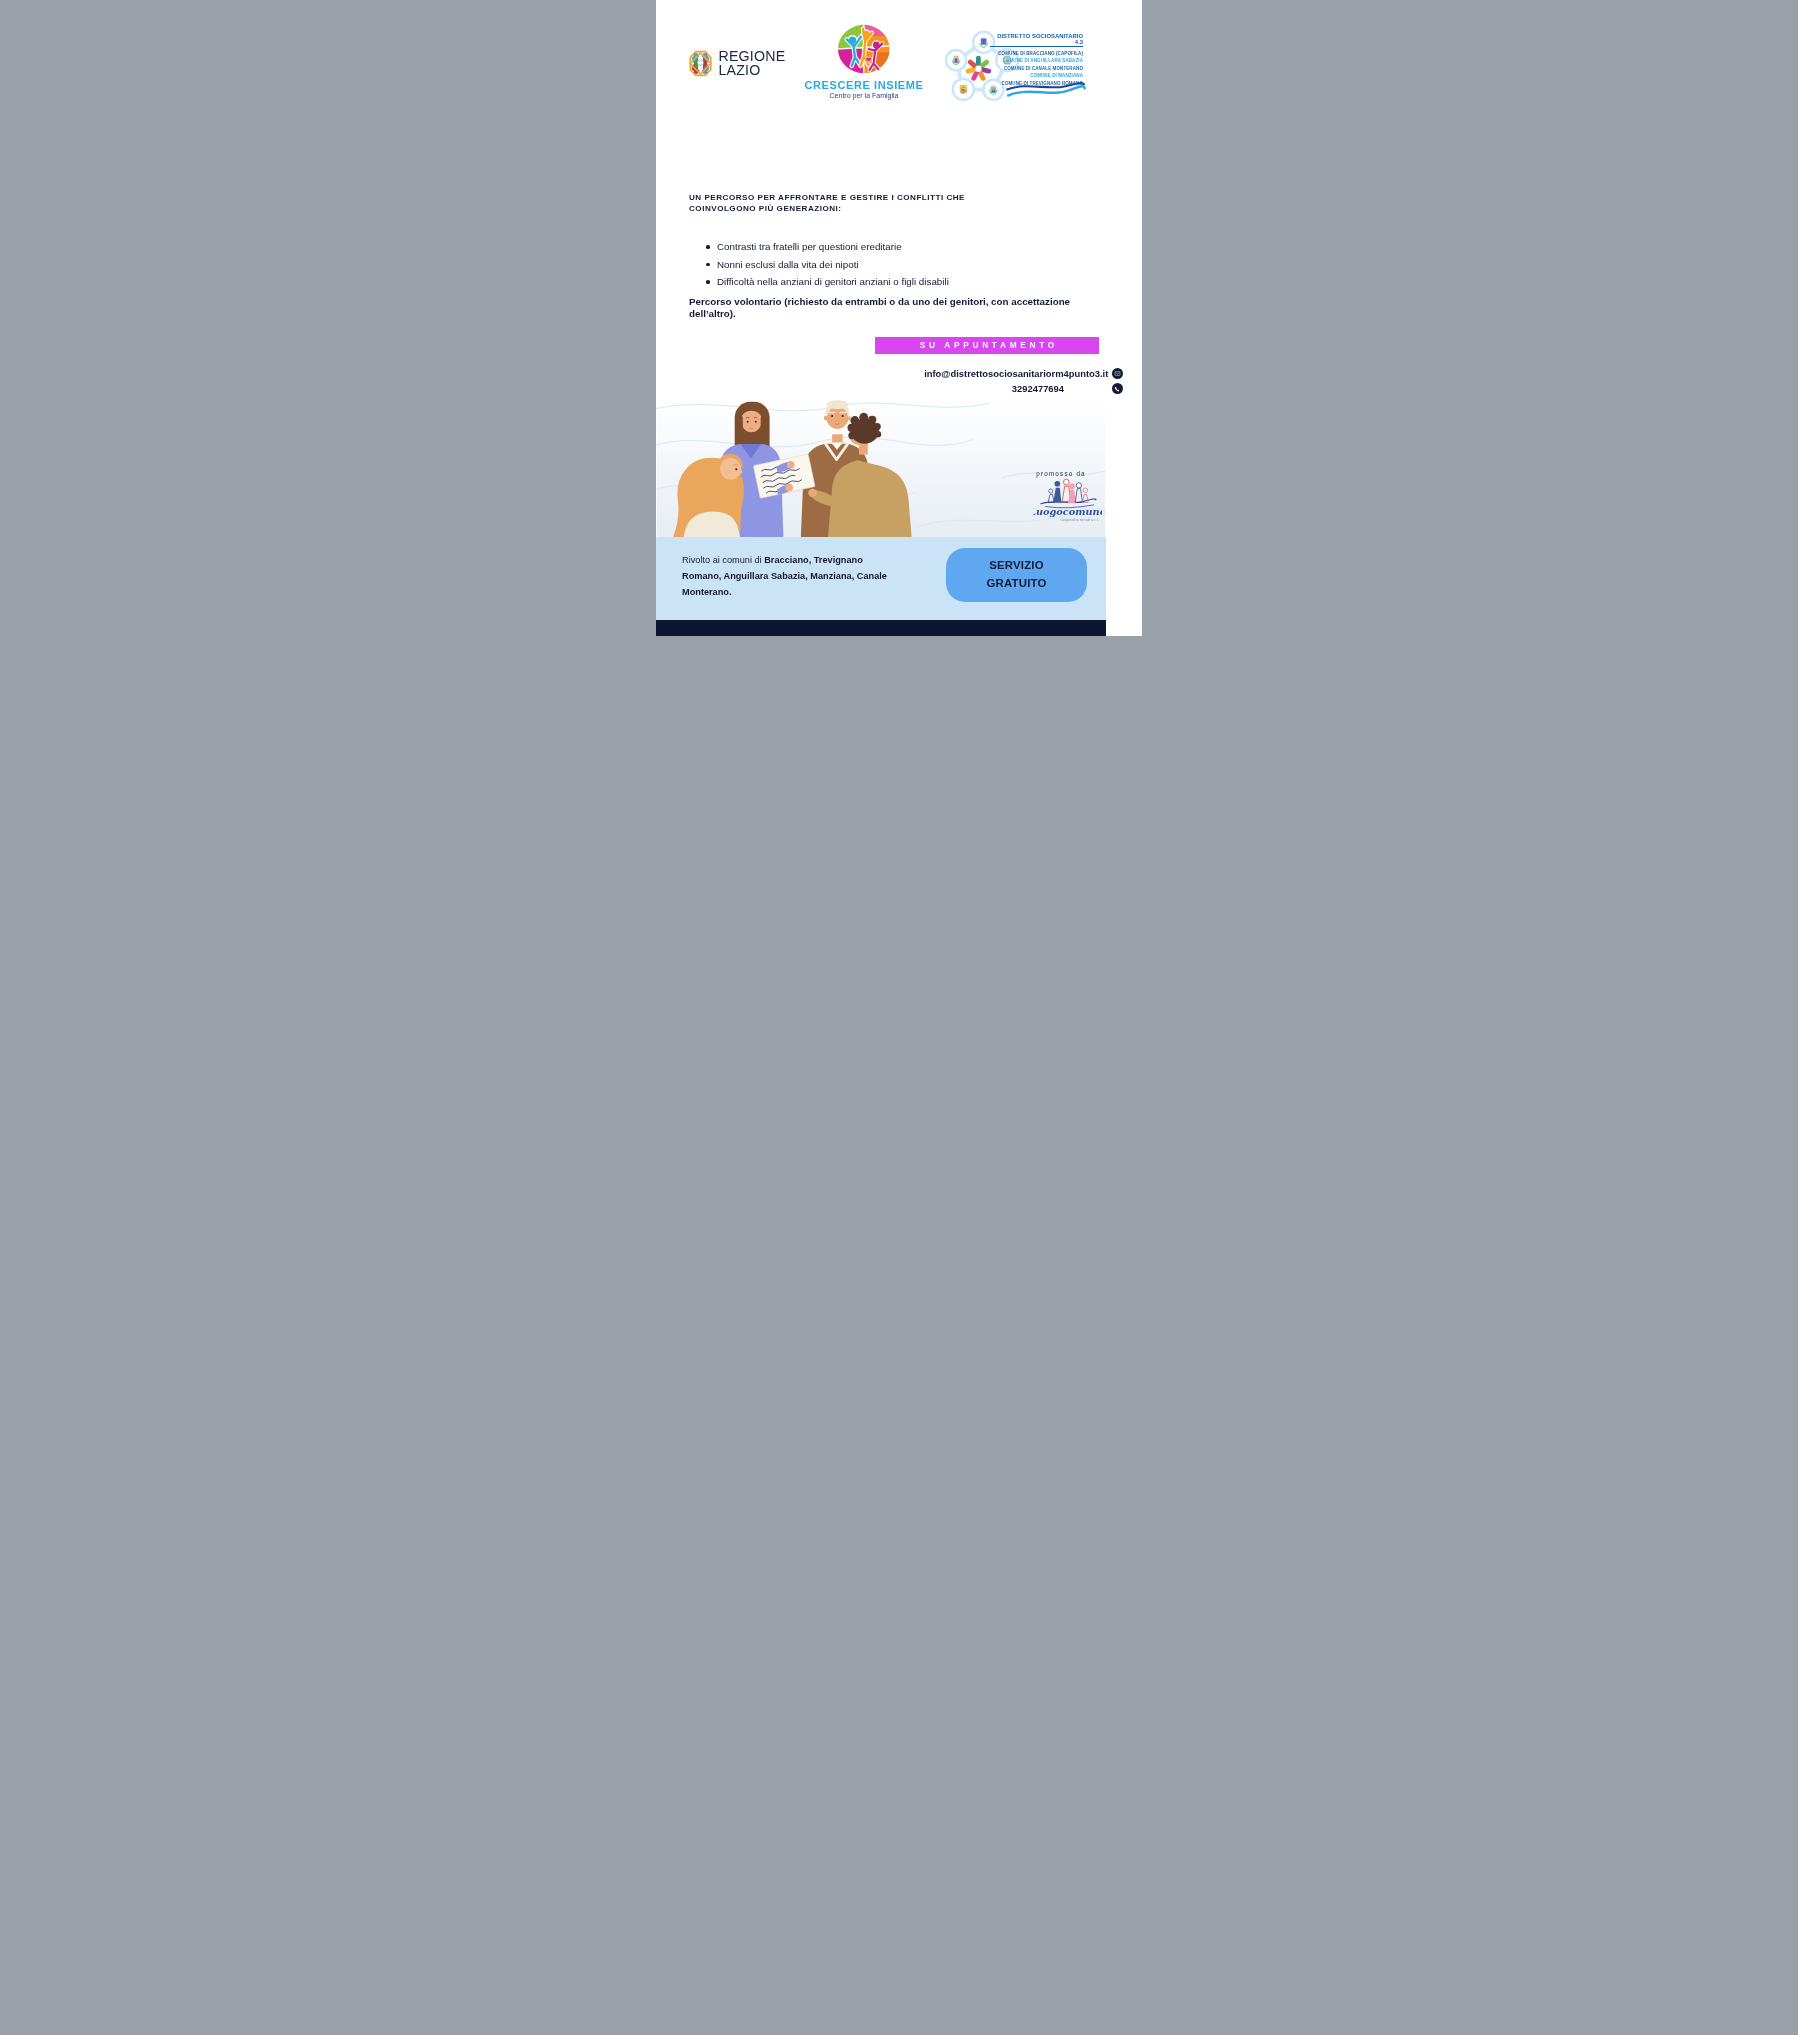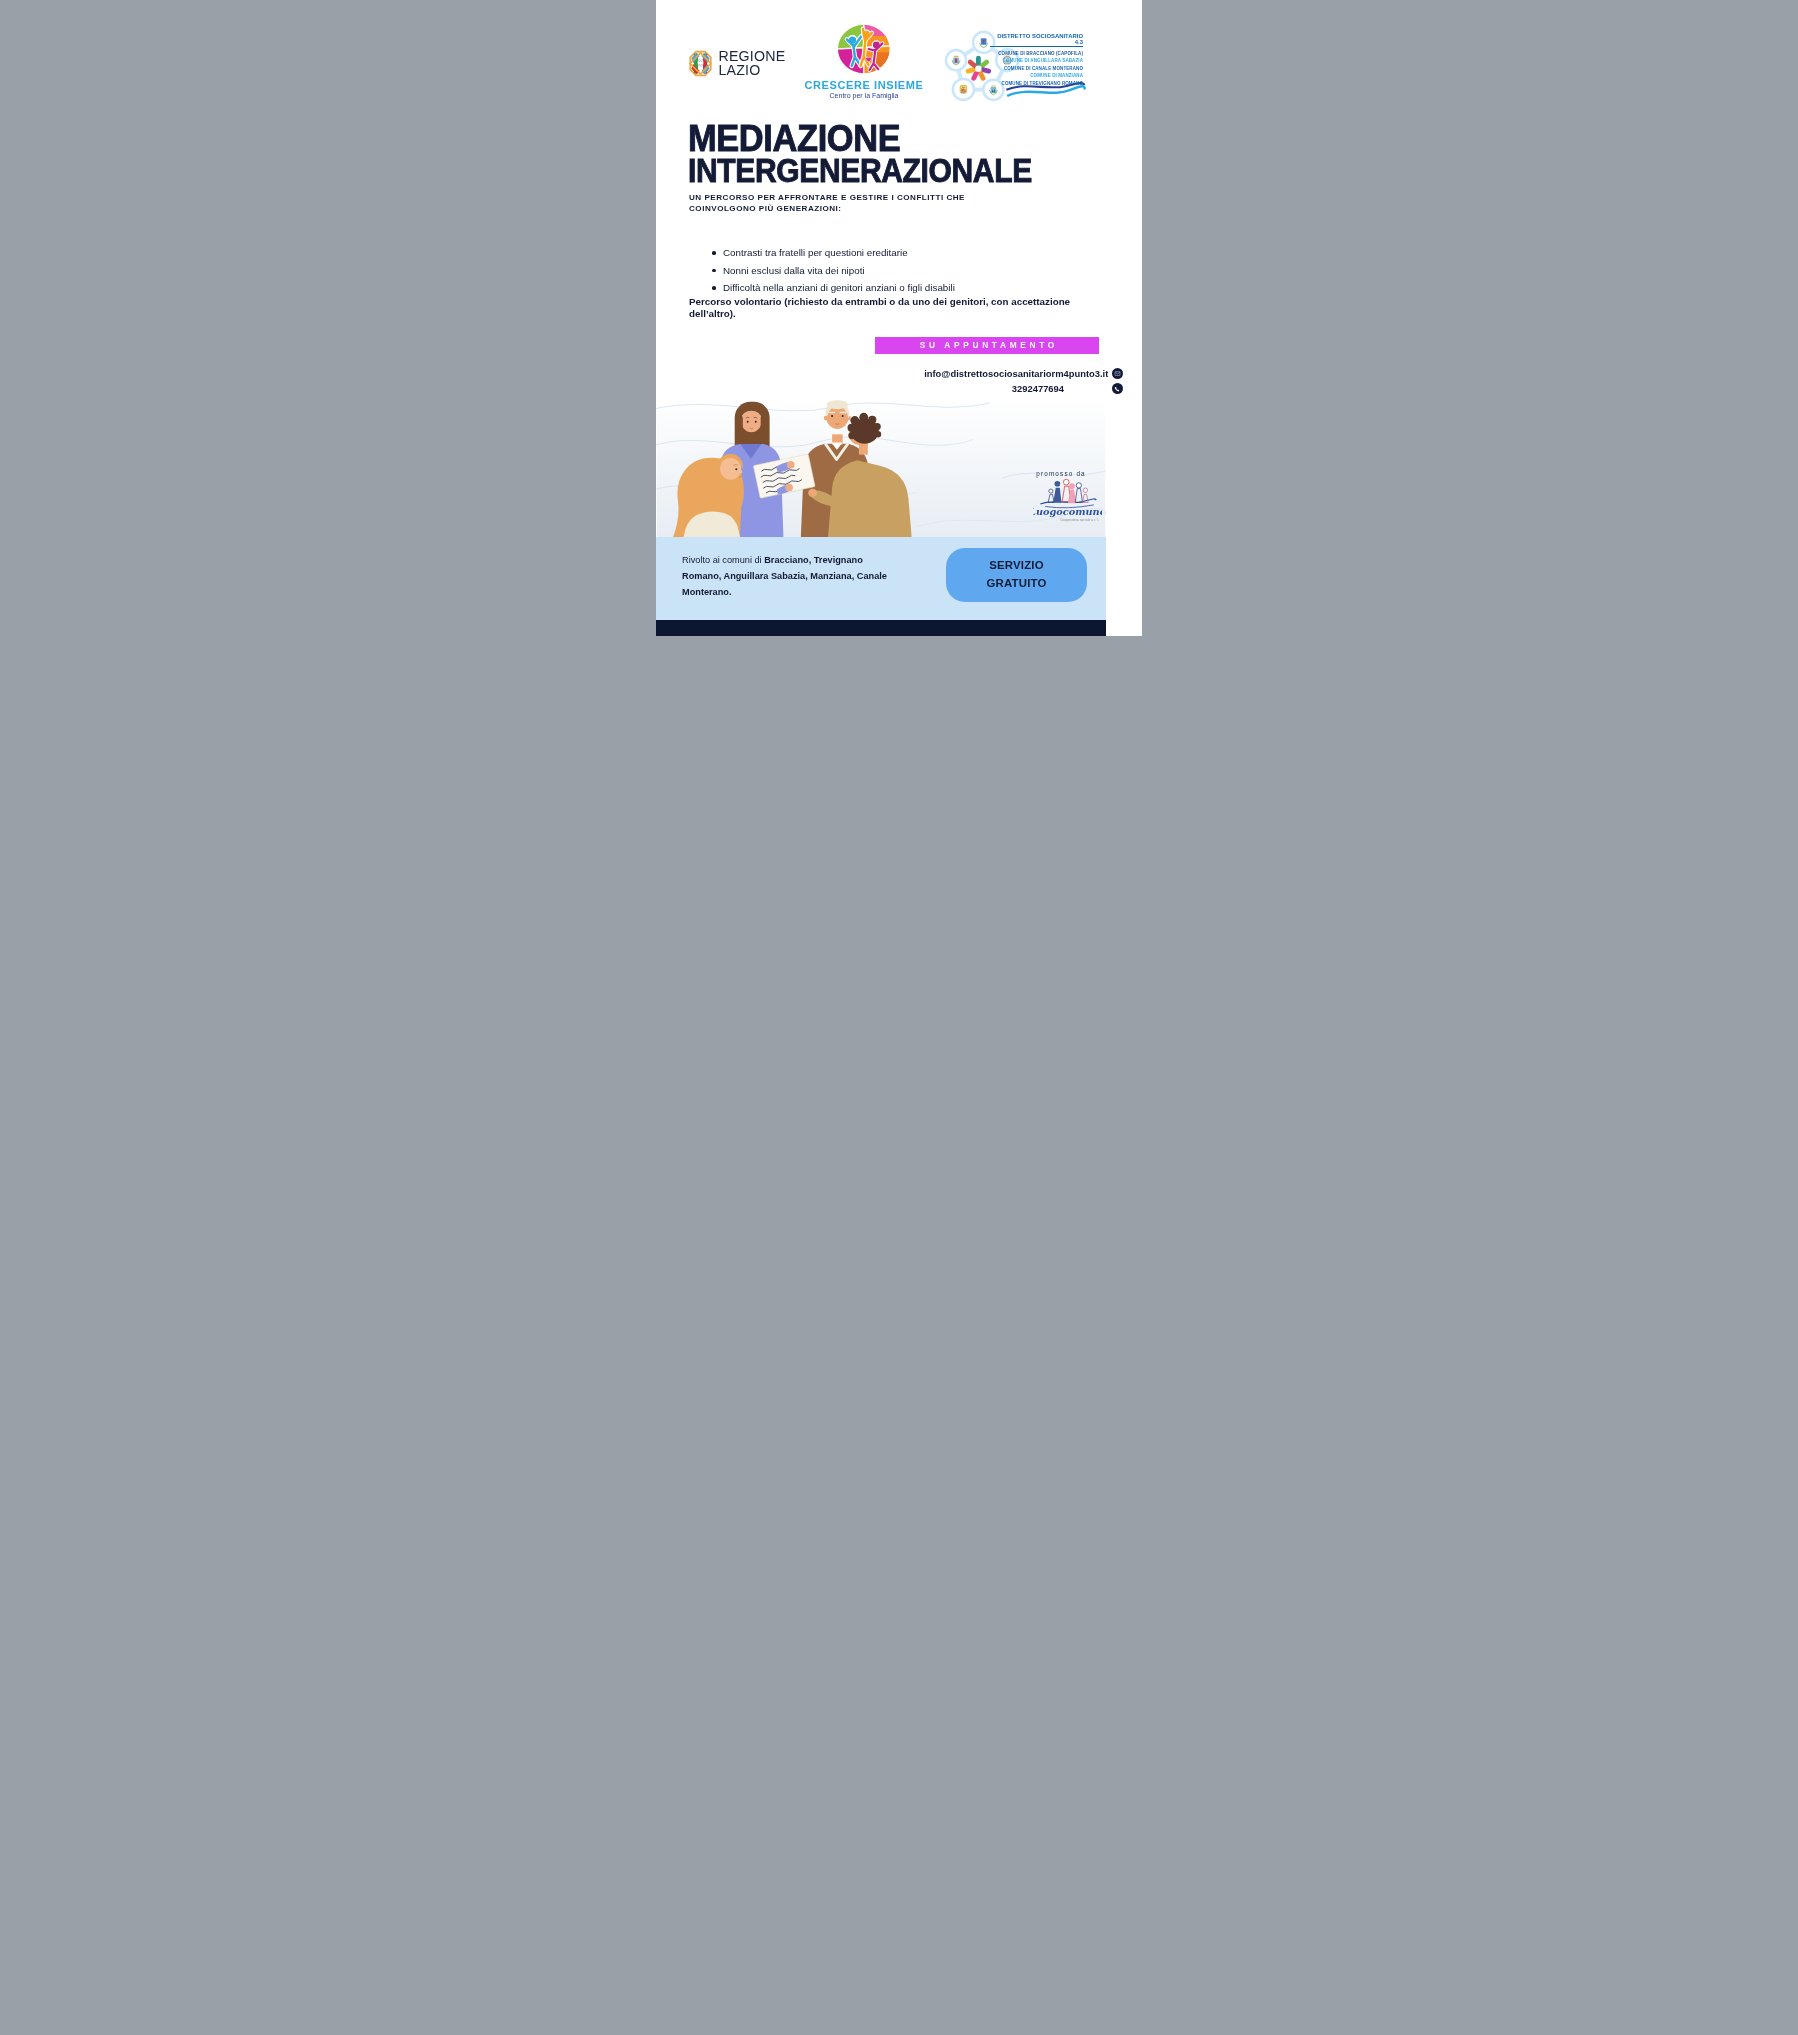--- a/index.html
+++ b/index.html
@@ -29,21 +29,21 @@
   .comune.c4{color:#1a69b5;}
 
   
   .title{left:32px;top:119px;white-space:nowrap;}
   .title .t1,.title .t2{display:inline-block;font-weight:700;color:#141b36;
      -webkit-text-stroke:0.9px #141b36;transform-origin:left center;letter-spacing:-0.4px;}
   .title .t1{font-size:37px;line-height:39px;transform:scaleX(.93);}
   .title .t2{font-size:33px;line-height:36px;transform:scaleX(.91);margin-top:-4.9px;}
   .title .row{display:block;}
   .subtitle{left:33px;top:192px;font-size:8.1px;font-weight:700;letter-spacing:0.5px;line-height:11px;}
-  .bullets{left:46px;top:234px;list-style:none;margin:10px;padding:0;}
+  .bullets{left:46px;top:234px;list-style:none;margin:4px;padding:0;}
   .bullets li{position:relative;padding-left:11px;font-size:9.8px;line-height:17.5px;color:#141b36;}
   .bullets li::before{content:"";position:absolute;left:0;top:7px;width:3.7px;height:3.7px;
      border-radius:50%;background:#141b36;}
   .note{left:33px;top:296px;width:386px;font-size:9.8px;font-weight:700;line-height:12.4px;}
 
   
   .banner{left:219px;top:337px;width:224px;height:16.7px;background:#d946ef;
      color:#f4f9fd;font-size:8.3px;font-weight:700;letter-spacing:3.7px;
      text-align:center;line-height:17px;padding-left:3.7px;box-sizing:border-box;}
   .contact-row{right:19px;display:flex;align-items:center;gap:3.7px;height:11.4px;padding-left:12px;}
@@ -227,24 +227,20 @@
 
   <div class="abs distretto-text">
     <span class="distretto-title">DISTRETTO SOCIOSANITARIO 4.3</span>
     <div class="comune c0">COMUNE DI BRACCIANO (CAPOFILA)</div>
     <div class="comune c1">COMUNE DI ANGUILLARA SABAZIA</div>
     <div class="comune c2">COMUNE DI CANALE MONTERANO</div>
     <div class="comune c3">COMUNE DI MANZIANA</div>
     <div class="comune c4">COMUNE DI TREVIGNANO ROMANO</div>
   </div>
 
-  <h1 class="abs title" style="margin:0;font-weight:700;">
-    <span class="row"><span class="t1">MEDIAZIONE</span></span>
-    <span class="row"><span class="t2">INTERGENERAZIONALE</span></span>
-  </h1>
 
   <div class="abs subtitle">
     <div>UN PERCORSO PER AFFRONTARE E GESTIRE I CONFLITTI CHE</div>
     <div>COINVOLGONO PIÙ GENERAZIONI:</div>
   </div>
 
   <ul class="abs bullets">
     <li>Contrasti tra fratelli per questioni ereditarie</li>
     <li>Nonni esclusi dalla vita dei nipoti</li>
     <li>Difficoltà nella anziani di genitori anziani o figli disabili</li>

